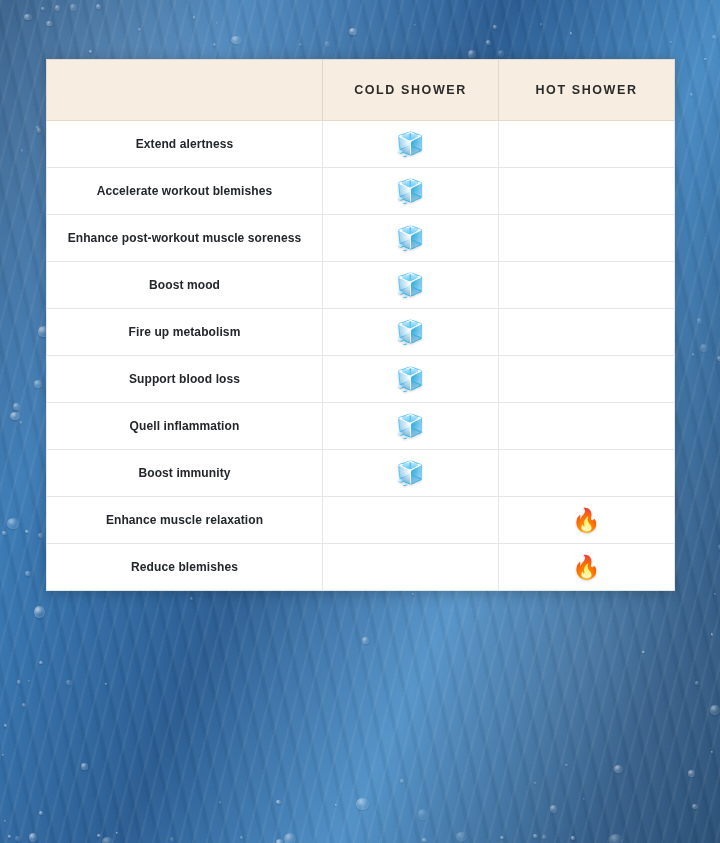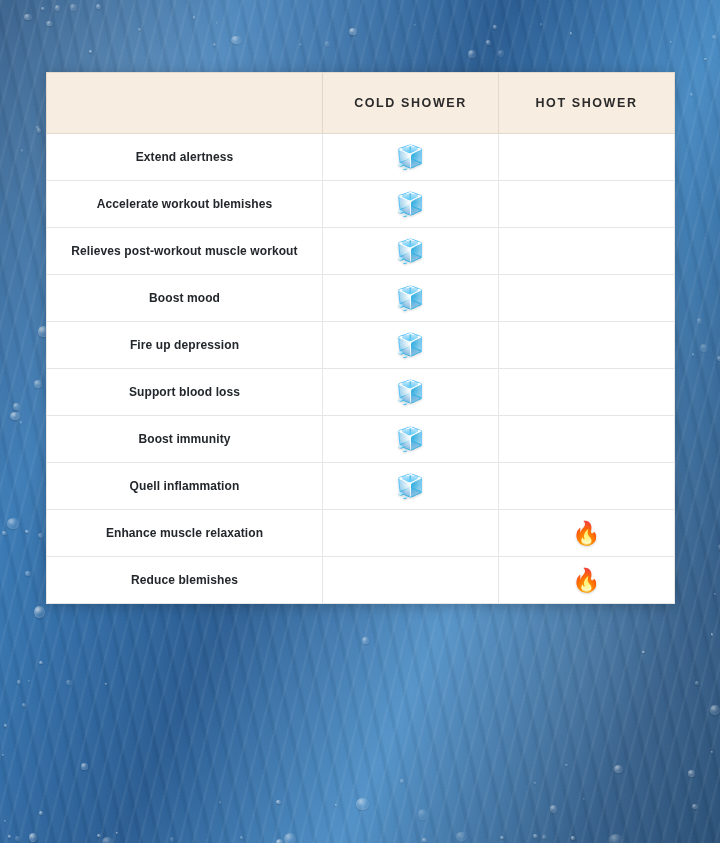--- a/index.html
+++ b/index.html
@@ -45,21 +45,21 @@
     position: absolute;
     border-radius: 50%;
     background: radial-gradient(circle at 34% 28%, rgba(255,255,255,0.70) 0%, rgba(255,255,255,0.22) 38%, rgba(255,255,255,0.05) 62%, rgba(0,0,0,0.10) 100%);
     box-shadow: 0 1px 2px rgba(0,0,0,0.18), inset 0 -1px 2px rgba(255,255,255,0.25);
   }
 
   
   .card {
     position: absolute;
     left: 46px;
-    top: 72px;
+    top: 59px;
     width: 628px;
     background: #ffffff;
     box-shadow: 0 2px 14px rgba(0,0,0,0.22);
   }
   table.compare {
     border-collapse: collapse;
     width: 100%;
     table-layout: fixed;
   }
   table.compare col.c-feature { width: 276px; }
@@ -245,46 +245,46 @@
             <td class="feature">Extend alertness</td>
             <td class="mark"><span class="icon-glyph ice">🧊</span></td>
             <td class="mark"></td>
           </tr>
           <tr>
             <td class="feature">Accelerate workout blemishes</td>
             <td class="mark"><span class="icon-glyph ice">🧊</span></td>
             <td class="mark"></td>
           </tr>
           <tr>
-            <td class="feature">Relieves post-workout muscle workout</td>
+            <td class="feature">Enhance post-workout muscle soreness</td>
             <td class="mark"><span class="icon-glyph ice">🧊</span></td>
             <td class="mark"></td>
           </tr>
           <tr>
             <td class="feature">Boost mood</td>
             <td class="mark"><span class="icon-glyph ice">🧊</span></td>
             <td class="mark"></td>
           </tr>
           <tr>
-            <td class="feature">Fire up depression</td>
+            <td class="feature">Fire up metabolism</td>
             <td class="mark"><span class="icon-glyph ice">🧊</span></td>
             <td class="mark"></td>
           </tr>
           <tr>
             <td class="feature">Support blood loss</td>
             <td class="mark"><span class="icon-glyph ice">🧊</span></td>
             <td class="mark"></td>
           </tr>
           <tr>
+            <td class="feature">Quell inflammation</td>
+            <td class="mark"><span class="icon-glyph ice">🧊</span></td>
+            <td class="mark"></td>
+          </tr>
+          <tr>
             <td class="feature">Boost immunity</td>
-            <td class="mark"><span class="icon-glyph ice">🧊</span></td>
-            <td class="mark"></td>
-          </tr>
-          <tr>
-            <td class="feature">Quell inflammation</td>
             <td class="mark"><span class="icon-glyph ice">🧊</span></td>
             <td class="mark"></td>
           </tr>
           <tr>
             <td class="feature">Enhance muscle relaxation</td>
             <td class="mark"></td>
             <td class="mark"><span class="icon-glyph fire">🔥</span></td>
           </tr>
           <tr>
             <td class="feature">Reduce blemishes</td>

